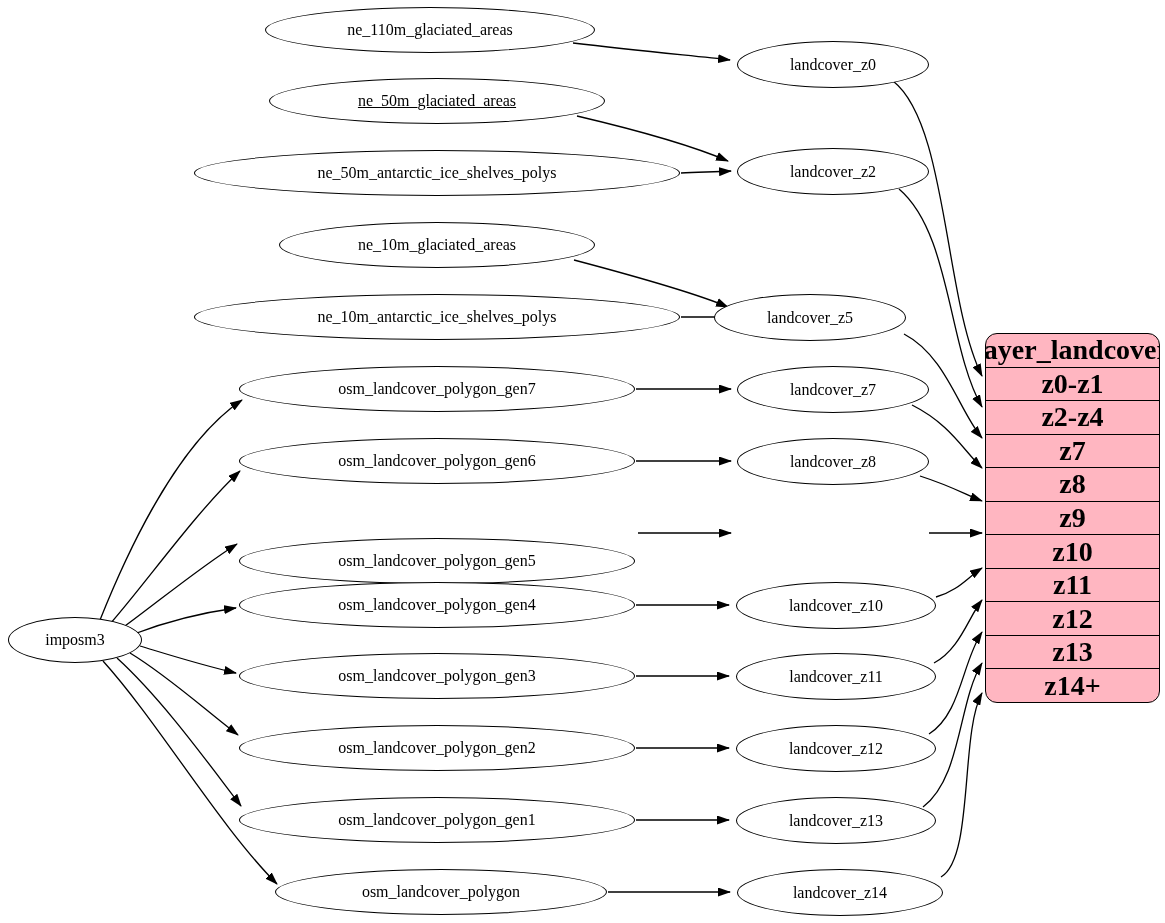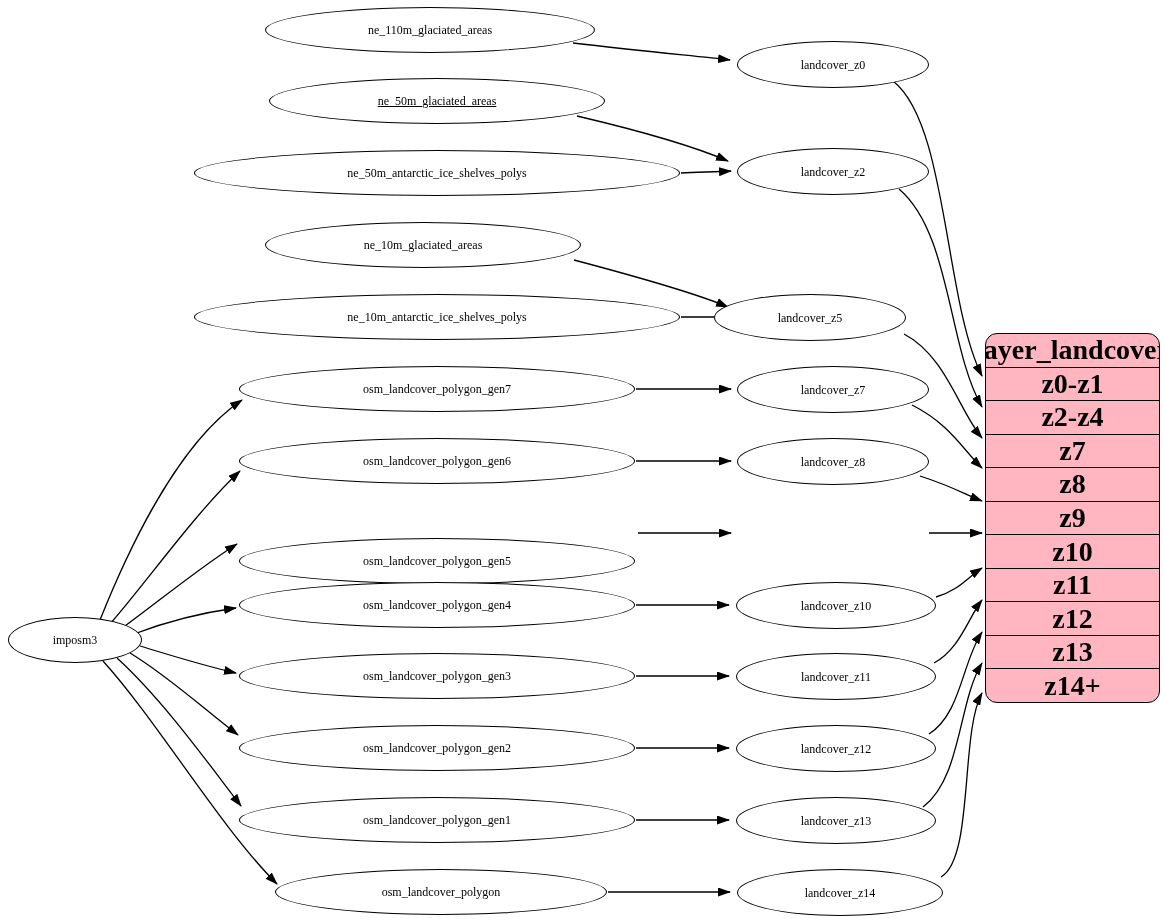--- a/index.html
+++ b/index.html
@@ -23,21 +23,21 @@
   }
   .node {
     position: absolute;
     box-sizing: border-box;
     border: 1.4px solid #000000;
     border-radius: 50%;
     background: #ffffff;
     display: flex;
     align-items: center;
     justify-content: center;
-    font-size: 12px;
+    font-size: 16px;
     color: #000000;
     white-space: nowrap;
     line-height: 1;
   }
   .record {
     position: absolute;
     box-sizing: border-box;
     left: 985px; top: 333px;
     width: 175px; height: 370px;
     border: 1.4px solid #000000;
@@ -109,21 +109,21 @@
     <path class="edge" d="M 929,734 C 961,714 962,662 982,632" marker-end="url(#arrowhead)"></path>
     <path class="edge" d="M 923,807 C 962,777 958,702 982,663" marker-end="url(#arrowhead)"></path>
     <path class="edge" d="M 941,877 C 974,858 960,733 982,693" marker-end="url(#arrowhead)"></path>
   </svg>
 
   <div class="node" style="left:8px; top:617px; width:134px; height:46px;">imposm3</div>
 
   <div class="node" style="left:265px; top:7px; width:330px; height:46px;">ne_110m_glaciated_areas</div>
   <div class="node" style="left:269px; top:78px; width:336px; height:46px;text-decoration:underline;">ne_50m_glaciated_areas</div>
   <div class="node" style="left:194px; top:150px; width:486px; height:46px;">ne_50m_antarctic_ice_shelves_polys</div>
-  <div class="node" style="left:265px; top:222px; width:316px; height:46px;">ne_10m_glaciated_areas</div>
+  <div class="node" style="left:279px; top:222px; width:316px; height:46px;">ne_10m_glaciated_areas</div>
   <div class="node" style="left:194px; top:294px; width:486px; height:46px;">ne_10m_antarctic_ice_shelves_polys</div>
   <div class="node" style="left:239px; top:366px; width:396px; height:46px;">osm_landcover_polygon_gen7</div>
   <div class="node" style="left:239px; top:438px; width:396px; height:46px;">osm_landcover_polygon_gen6</div>
   <div class="node" style="left:239px; top:538px; width:396px; height:46px;">osm_landcover_polygon_gen5</div>
   <div class="node" style="left:239px; top:582px; width:396px; height:46px;">osm_landcover_polygon_gen4</div>
   <div class="node" style="left:239px; top:653px; width:396px; height:46px;">osm_landcover_polygon_gen3</div>
   <div class="node" style="left:239px; top:725px; width:396px; height:46px;">osm_landcover_polygon_gen2</div>
   <div class="node" style="left:239px; top:797px; width:396px; height:46px;">osm_landcover_polygon_gen1</div>
   <div class="node" style="left:275px; top:869px; width:332px; height:46px;">osm_landcover_polygon</div>
 

